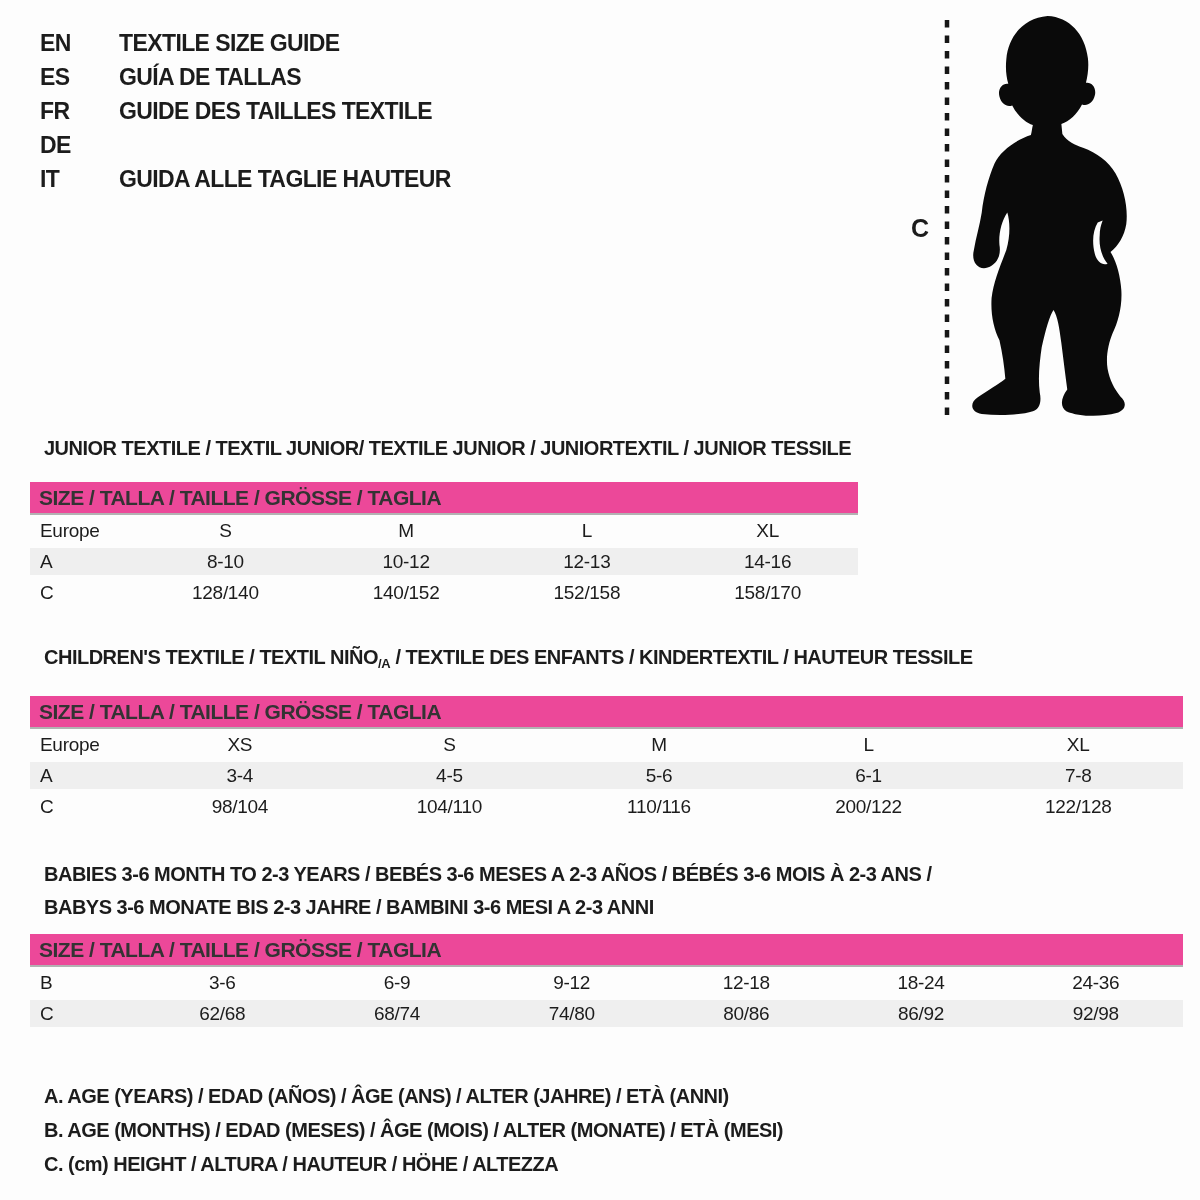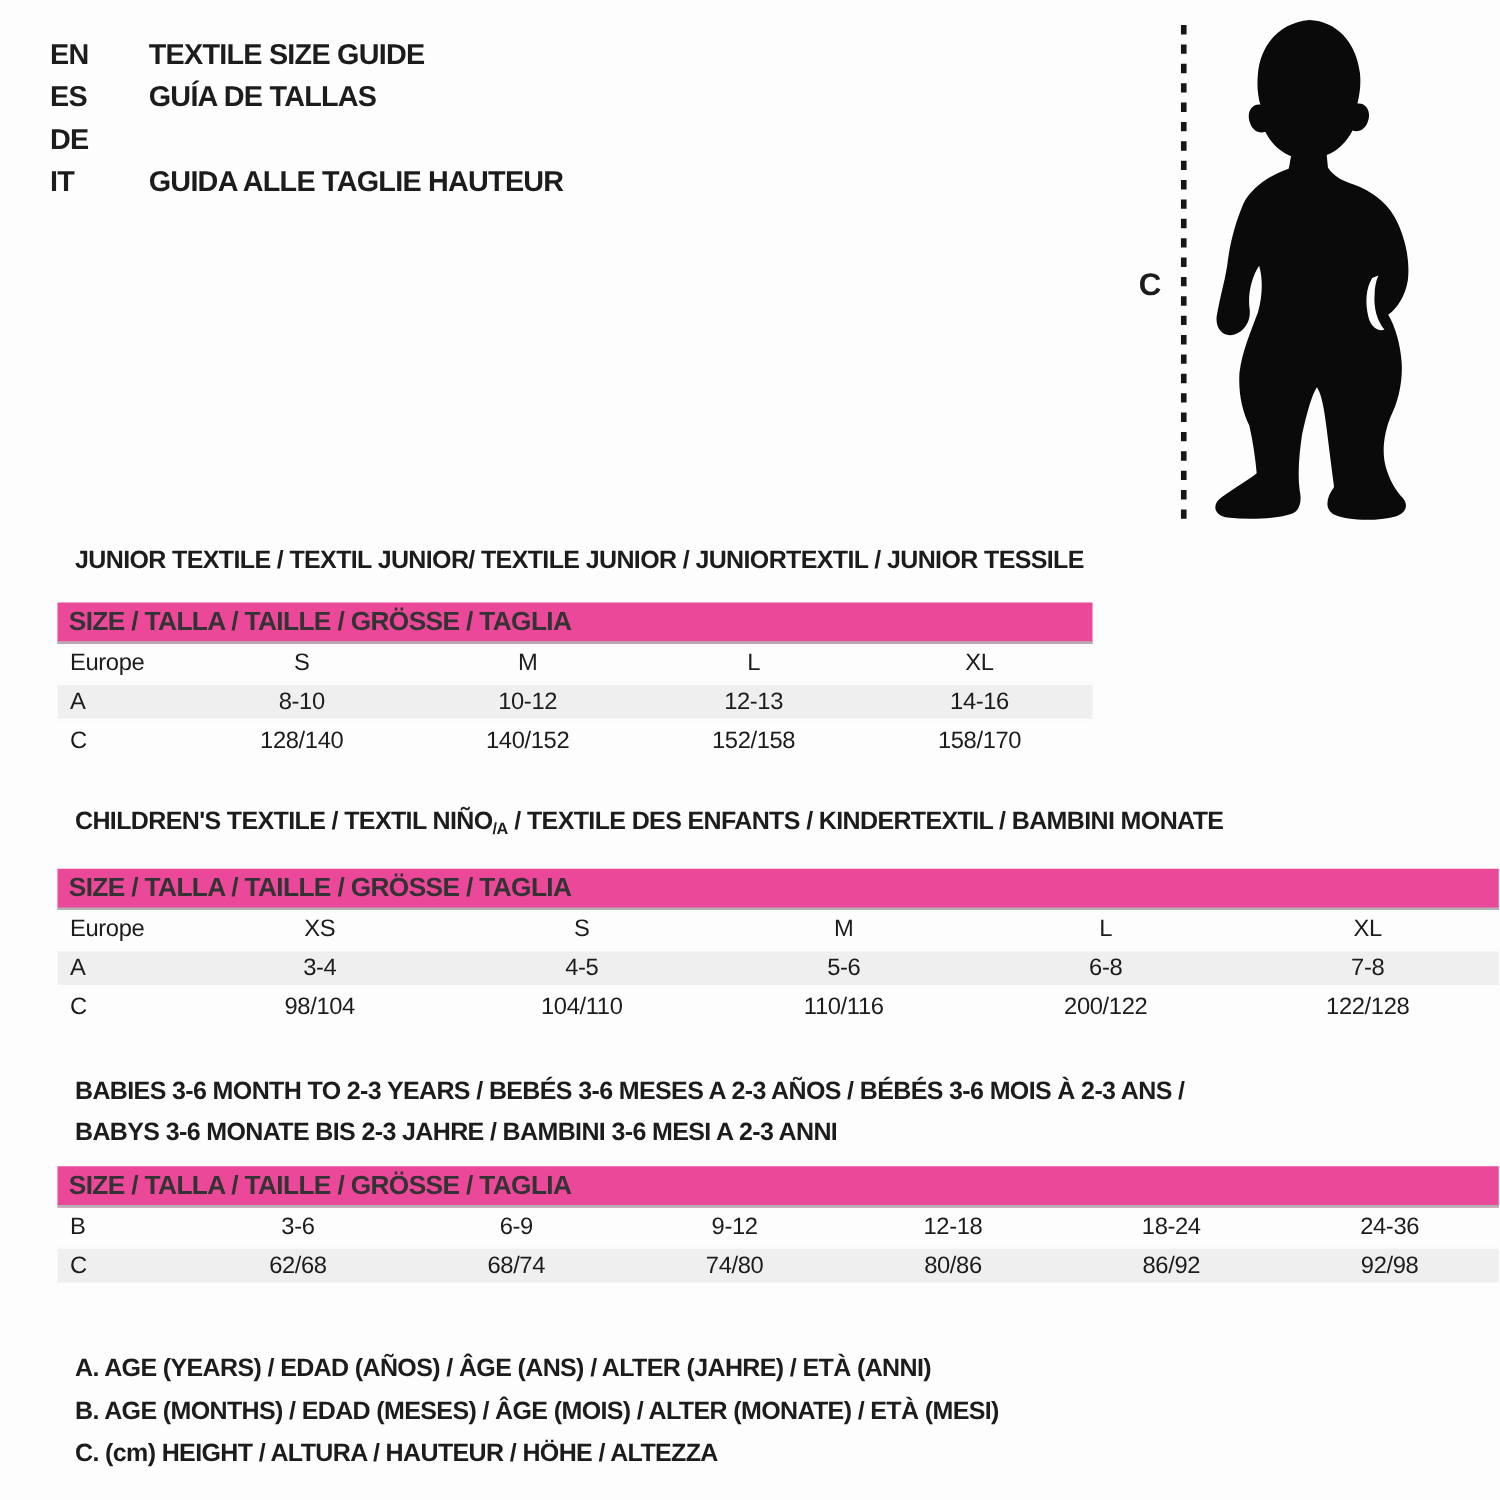--- a/index.html
+++ b/index.html
@@ -24,21 +24,21 @@
 
   .figure { position: absolute; left: 905px; top: 10px; width: 260px; height: 410px; }
   .measure-label {
     position: absolute; left: 6px; top: 204px;
     font-weight: bold; font-size: 25px;
   }
   .dash-line { position: absolute; left: 38px; top: 8px; }
   .silhouette { position: absolute; left: 58px; top: 4px; }
 
   
-  .content { padding-left: 30px; margin-left: 16px; }
+  .content { padding-left: 30px; }
   .section-heading {
     margin-left: 14px;
     font-size: 20px; font-weight: bold; letter-spacing: -0.5px;
     line-height: 23px; white-space: nowrap;
   }
   .section-heading .subscript { font-size: 13px; vertical-align: -4px; letter-spacing: -0.3px; }
   .heading-junior { margin-top: 17px; }
   .heading-children { margin-top: 38px; }
   .heading-babies { margin-top: 36px; line-height: 33px; }
 
@@ -81,20 +81,24 @@
 
   <div class="top">
     <div class="lang-list">
       <div class="lang-row">
         <span class="lang-code">EN</span>
         <span class="lang-label">TEXTILE SIZE GUIDE</span>
       </div>
       <div class="lang-row">
         <span class="lang-code">ES</span>
         <span class="lang-label">GUÍA DE TALLAS</span>
+      </div>
+      <div class="lang-row">
+        <span class="lang-code">FR</span>
+        <span class="lang-label">GUIDE DES TAILLES TEXTILE</span>
       </div>
       <div class="lang-row">
         <span class="lang-code">DE</span>
       </div>
       <div class="lang-row">
         <span class="lang-code">IT</span>
         <span class="lang-label">GUIDA ALLE TAGLIE HAUTEUR</span>
       </div>
     </div>
 
@@ -154,37 +158,37 @@
       </div>
       <div class="trow">
         <span class="tlabel">C</span>
         <span class="tcell">128/140</span>
         <span class="tcell">140/152</span>
         <span class="tcell">152/158</span>
         <span class="tcell">158/170</span>
       </div>
     </div>
 
-    <h2 class="section-heading heading-children"><span>CHILDREN'S TEXTILE / TEXTIL NIÑO</span><span class="subscript">/A</span><span> / TEXTILE DES ENFANTS / KINDERTEXTIL / BAMBINI MONATE</span></h2>
+    <h2 class="section-heading heading-children"><span>CHILDREN'S TEXTILE / TEXTIL NIÑO</span><span class="subscript">/A</span><span> / TEXTILE DES ENFANTS / KINDERTEXTIL / HAUTEUR TESSILE</span></h2>
     <div class="size-table wide children-t">
       <div class="thead">SIZE / TALLA / TAILLE / GRÖSSE / TAGLIA</div>
       <div class="trow">
         <span class="tlabel">Europe</span>
         <span class="tcell">XS</span>
         <span class="tcell">S</span>
         <span class="tcell">M</span>
         <span class="tcell">L</span>
         <span class="tcell">XL</span>
       </div>
       <div class="trow shaded">
         <span class="tlabel">A</span>
         <span class="tcell">3-4</span>
         <span class="tcell">4-5</span>
         <span class="tcell">5-6</span>
-        <span class="tcell">6-8</span>
+        <span class="tcell">6-1</span>
         <span class="tcell">7-8</span>
       </div>
       <div class="trow">
         <span class="tlabel">C</span>
         <span class="tcell">98/104</span>
         <span class="tcell">104/110</span>
         <span class="tcell">110/116</span>
         <span class="tcell">200/122</span>
         <span class="tcell">122/128</span>
       </div>

